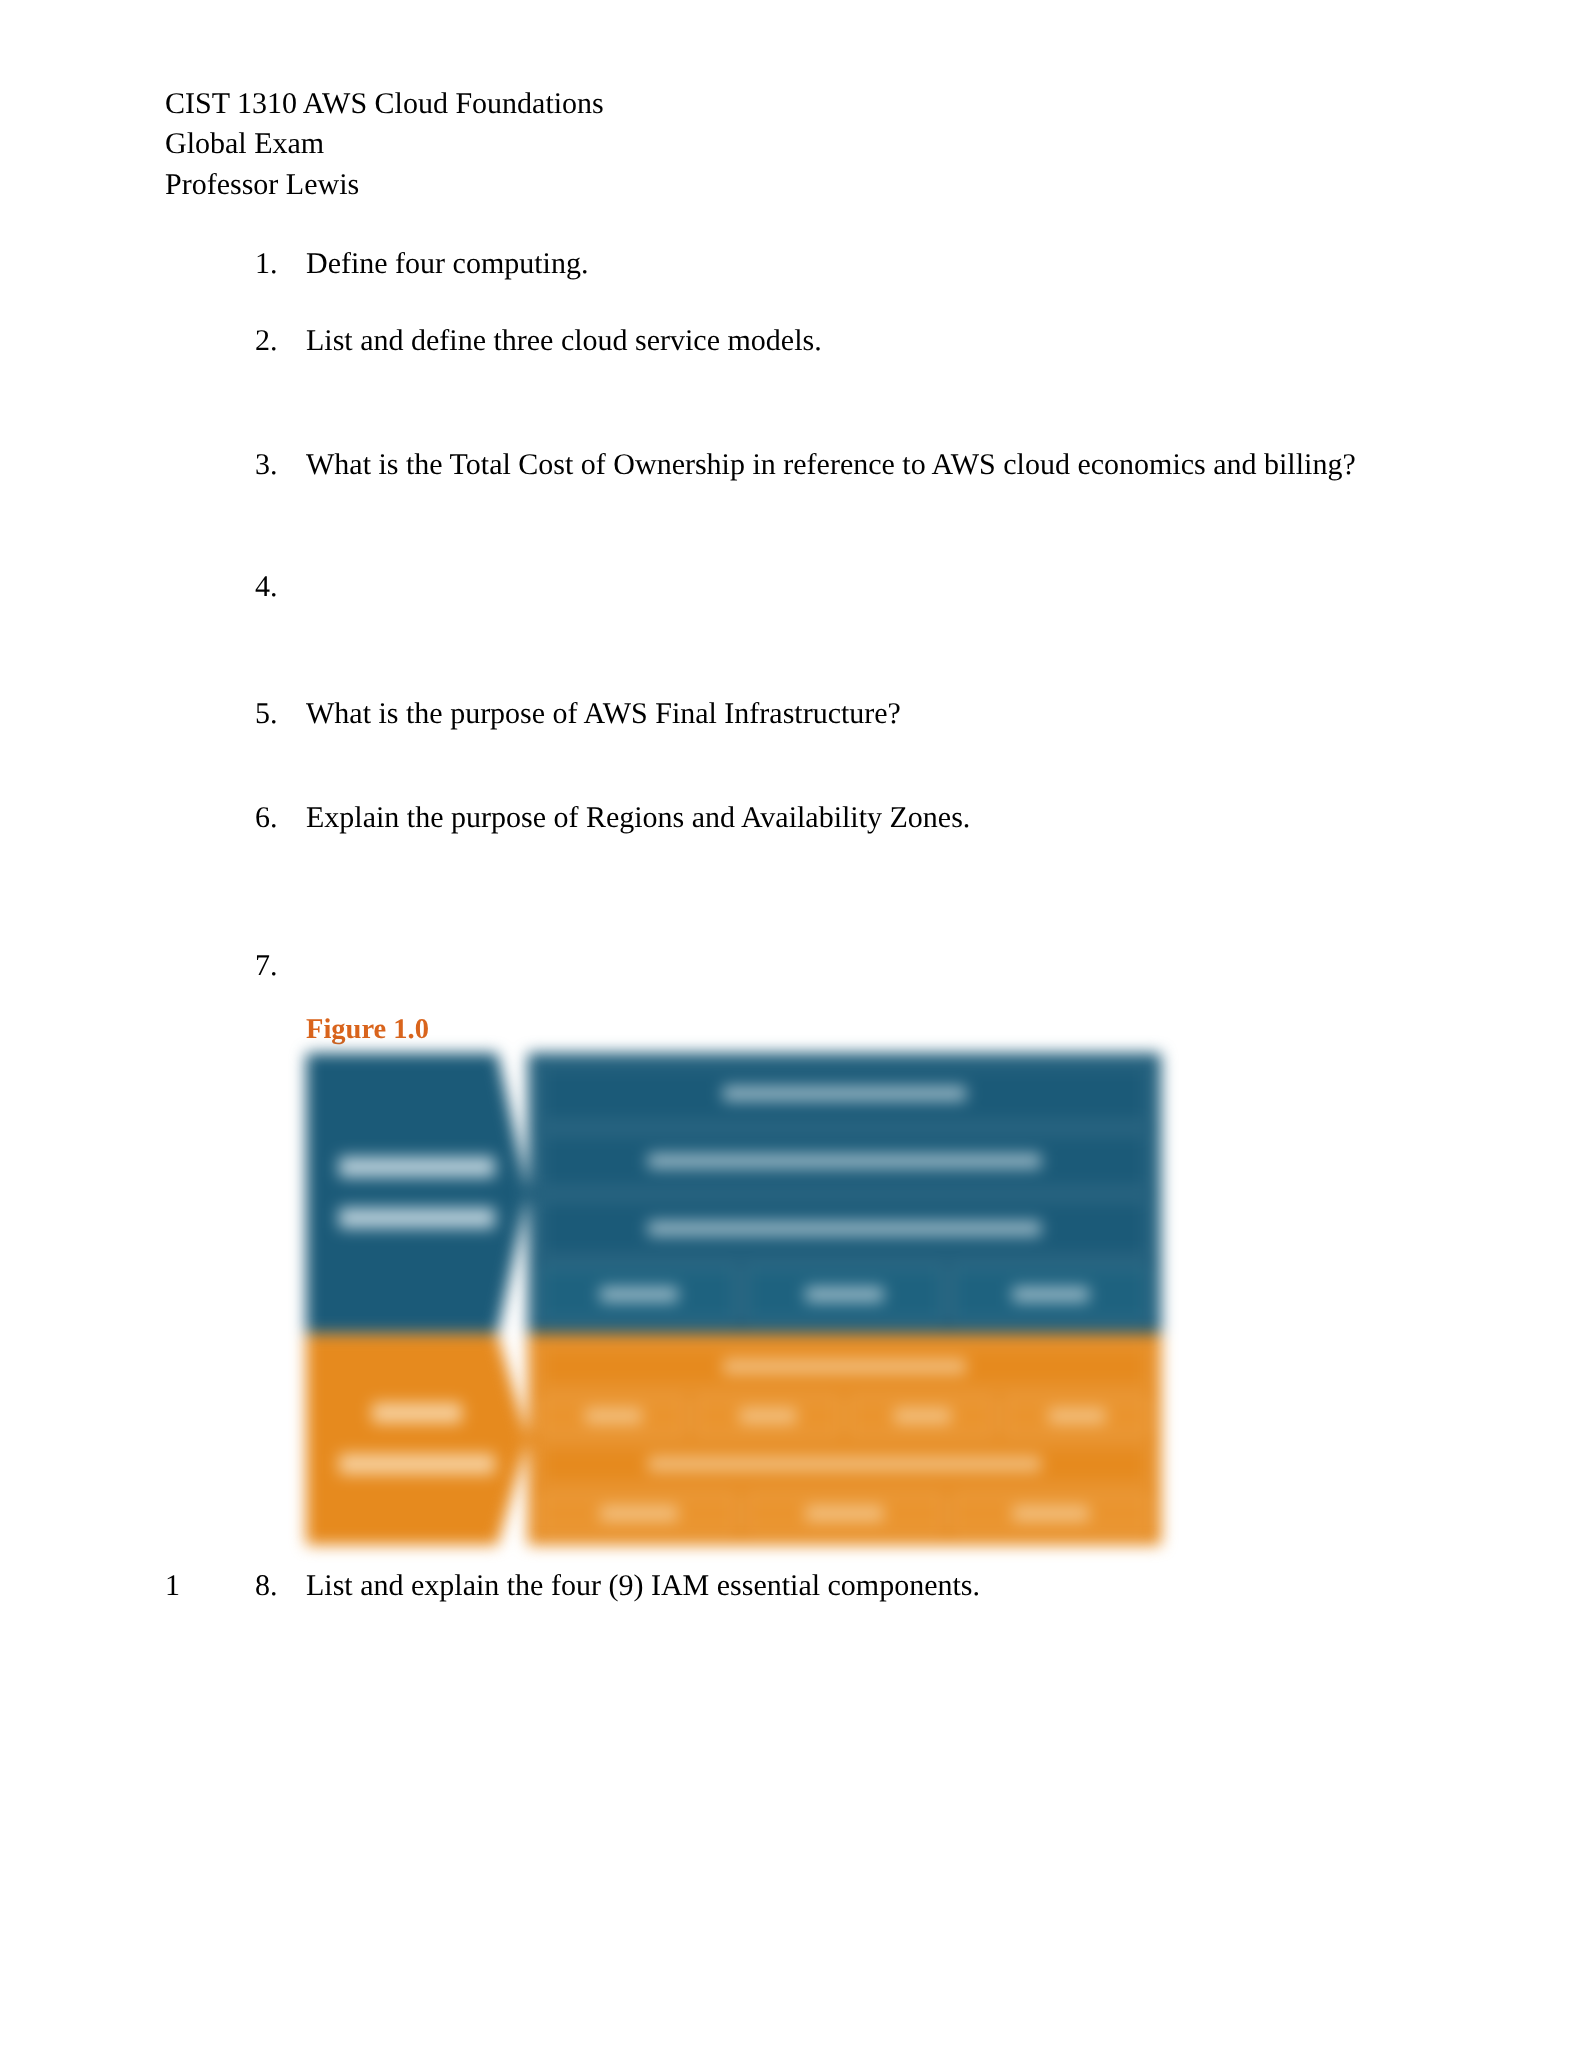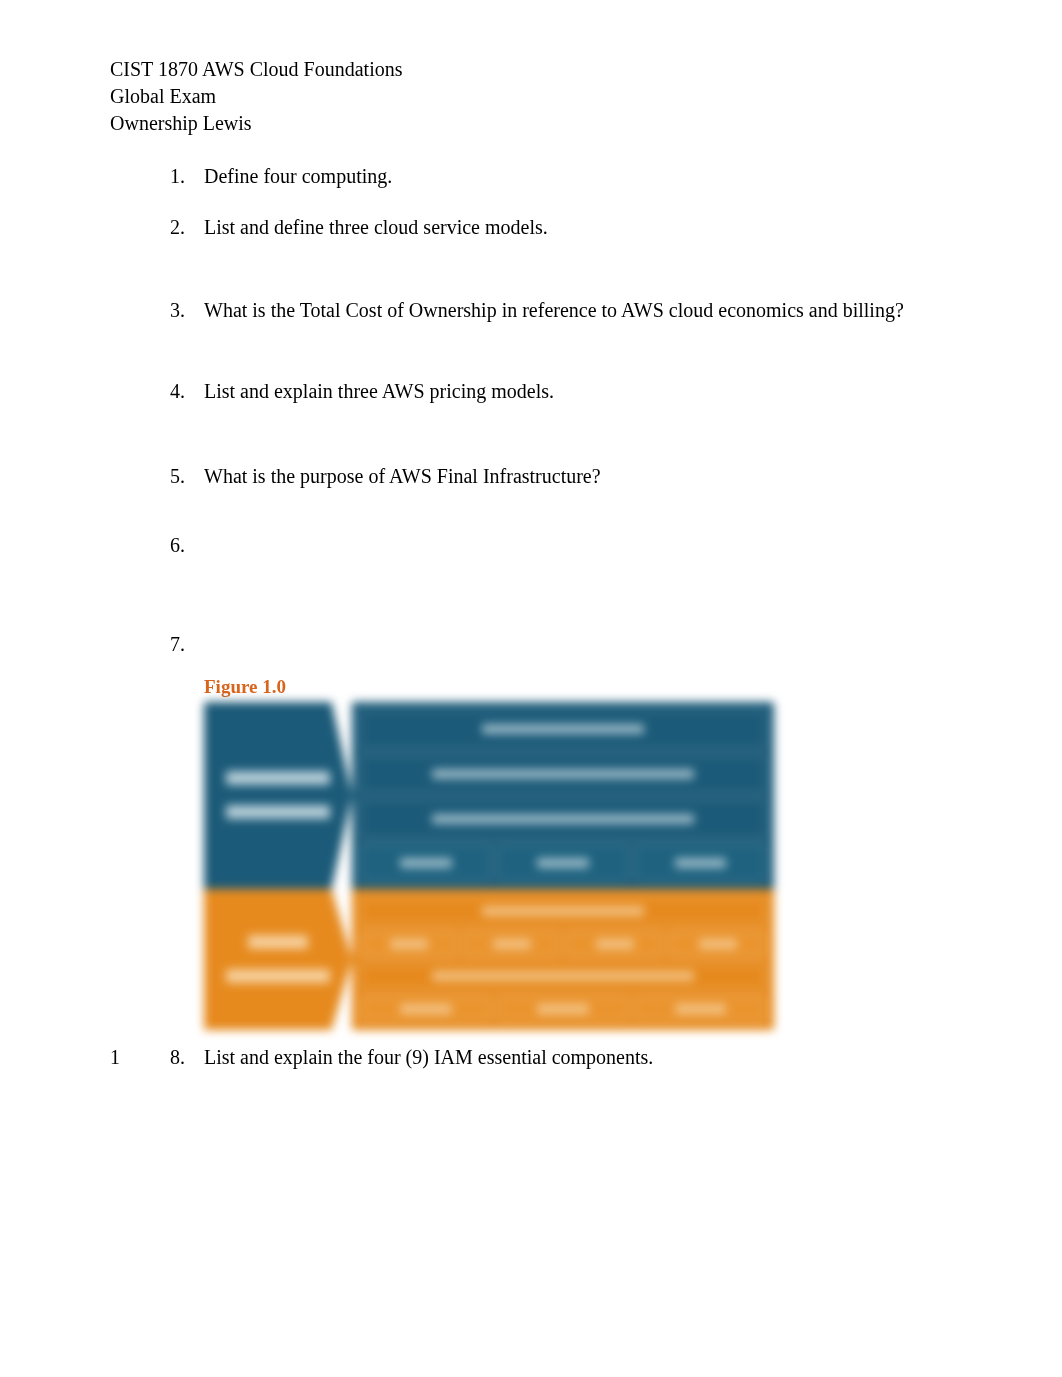--- a/index.html
+++ b/index.html
@@ -138,23 +138,23 @@
       position: absolute;
       bottom: 40px;
       left: 110px;
       font-size: 20px;
     }
   </style>
 </head>
 <body>
 
 <div class="header">
-  <div>CIST 1870 AWS Cloud Foundations</div>
+  <div>CIST 1310 AWS Cloud Foundations</div>
   <div>Global Exam</div>
-  <div>Ownership Lewis</div>
+  <div>Professor Lewis</div>
 </div>
 
 <div class="list">
 
   <div class="item item-1">
     <div class="num">1.</div>
     <div>Define four computing.</div>
   </div>
 
   <div class="item item-2">
@@ -162,30 +162,30 @@
     <div>List and define three cloud service models.</div>
   </div>
 
   <div class="item item-3">
     <div class="num">3.</div>
     <div>What is the Total Cost of Ownership in reference to AWS cloud economics and billing?</div>
   </div>
 
   <div class="item item-4">
     <div class="num">4.</div>
-    <div>List and explain three AWS pricing models.</div>
   </div>
 
   <div class="item item-5">
     <div class="num">5.</div>
     <div>What is the purpose of AWS Final Infrastructure?</div>
   </div>
 
   <div class="item item-6">
     <div class="num">6.</div>
+    <div>Explain the purpose of Regions and Availability Zones.</div>
   </div>
 
   <div class="item item-7">
     <div class="num">7.</div>
   </div>
 </div>
 
 <div class="figure-label" style="color:#d9641c;">Figure 1.0</div>
 
 <div class="figure-wrap">

